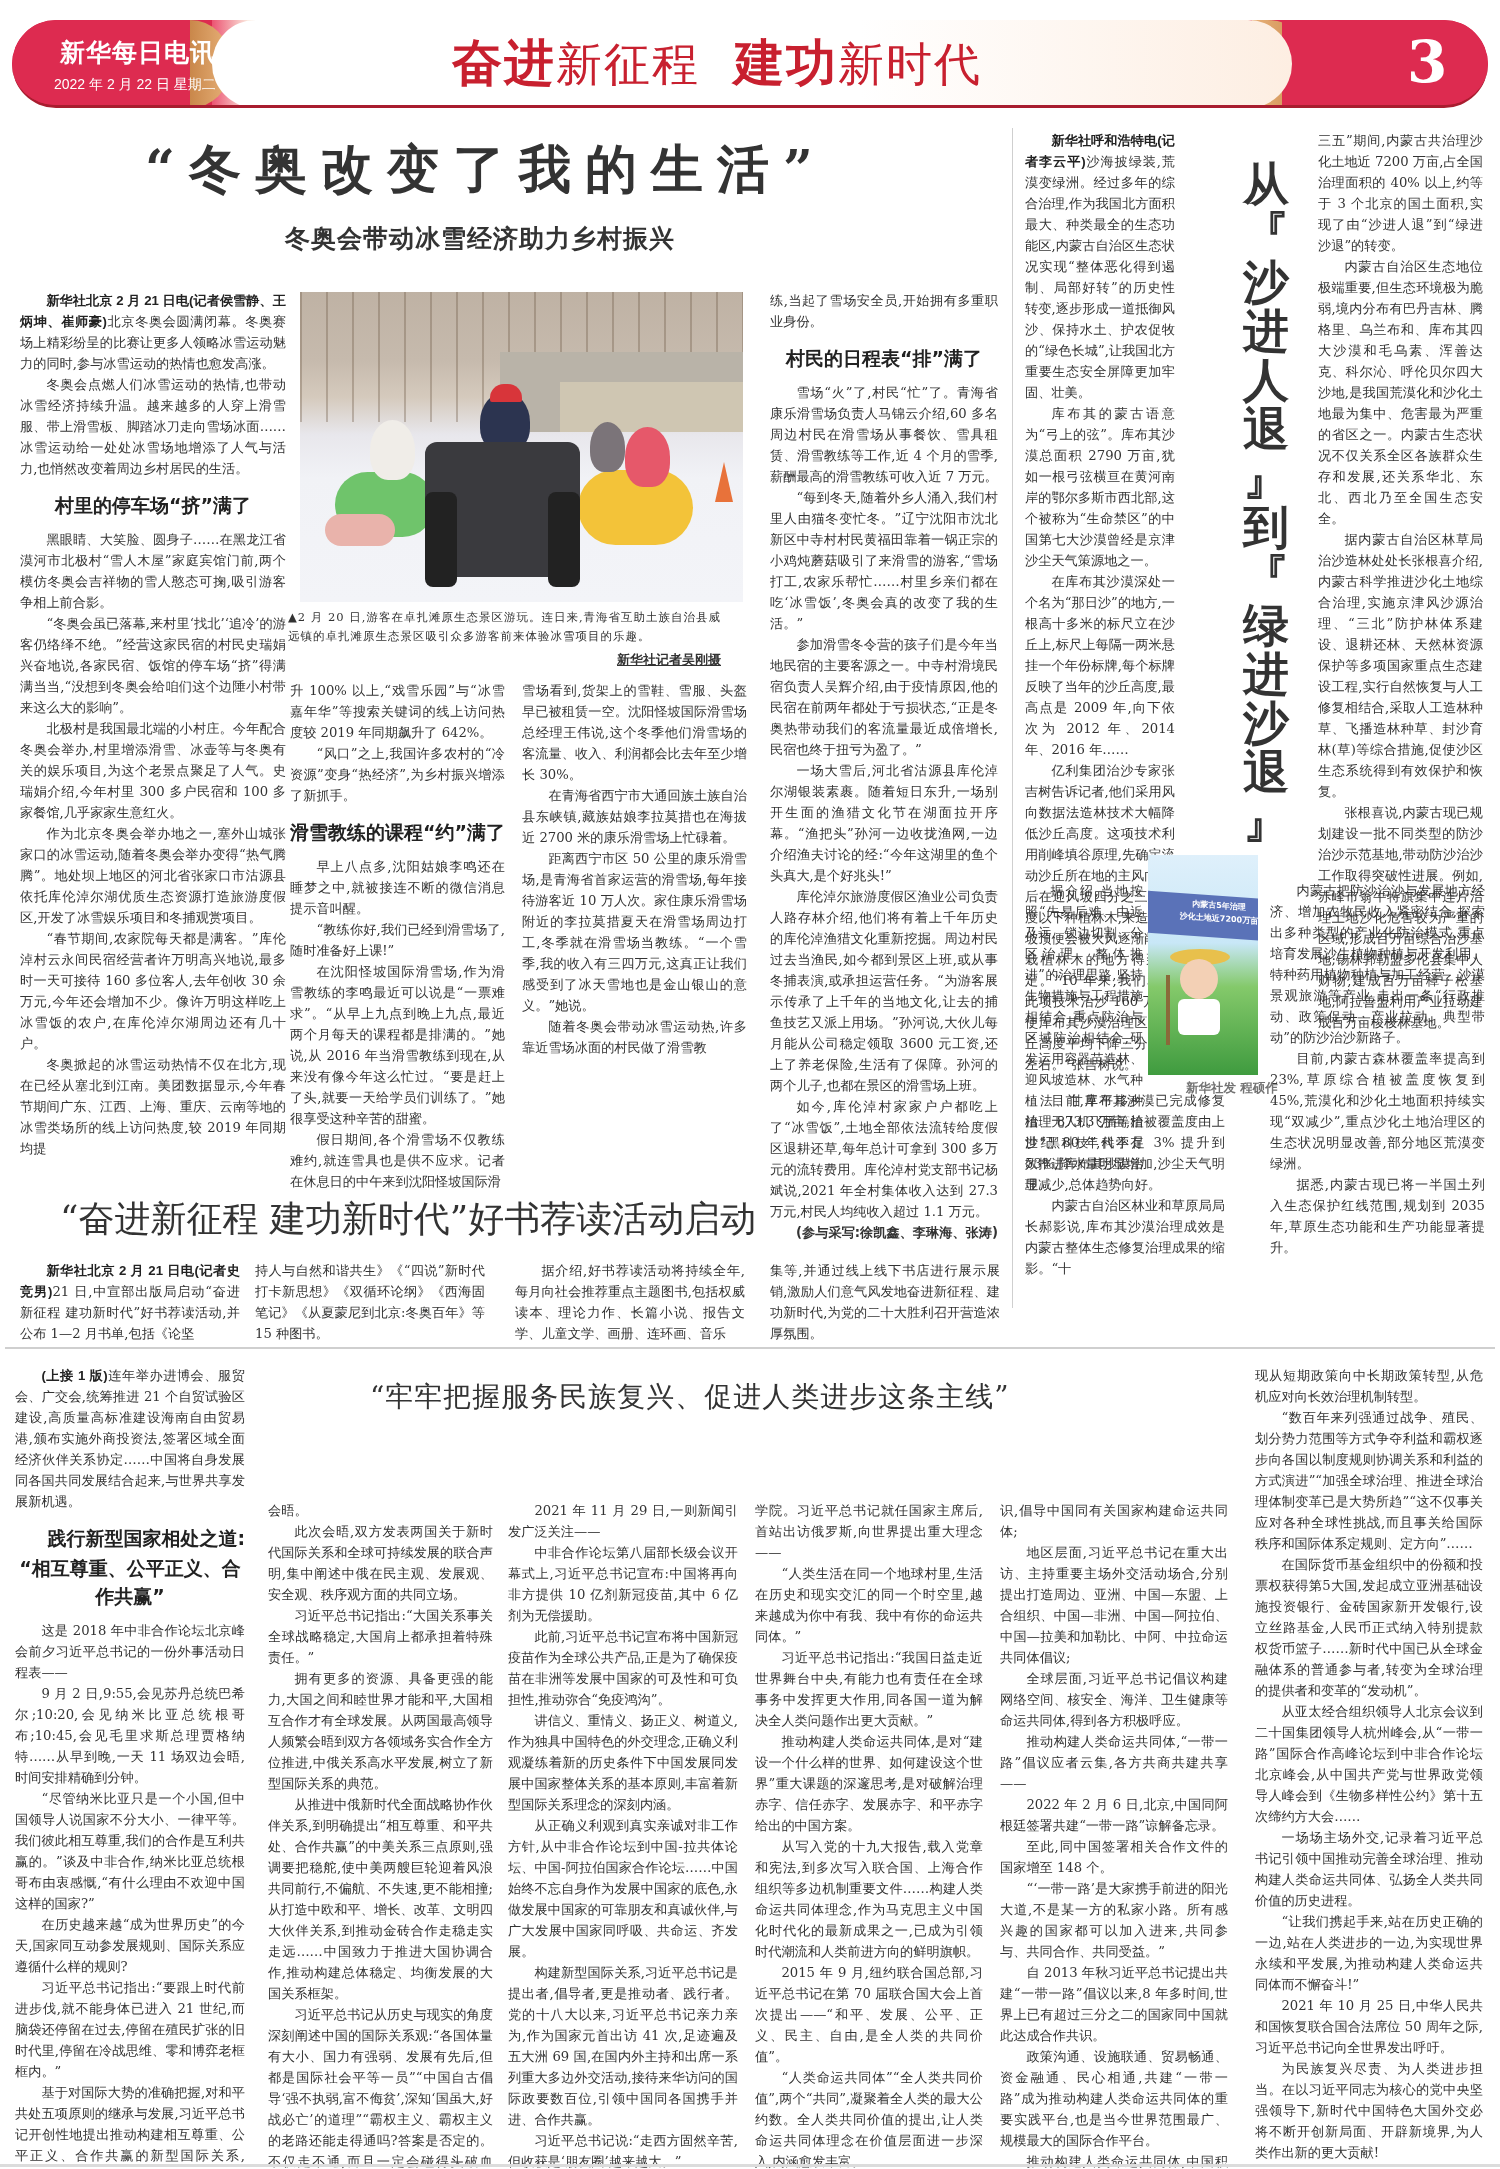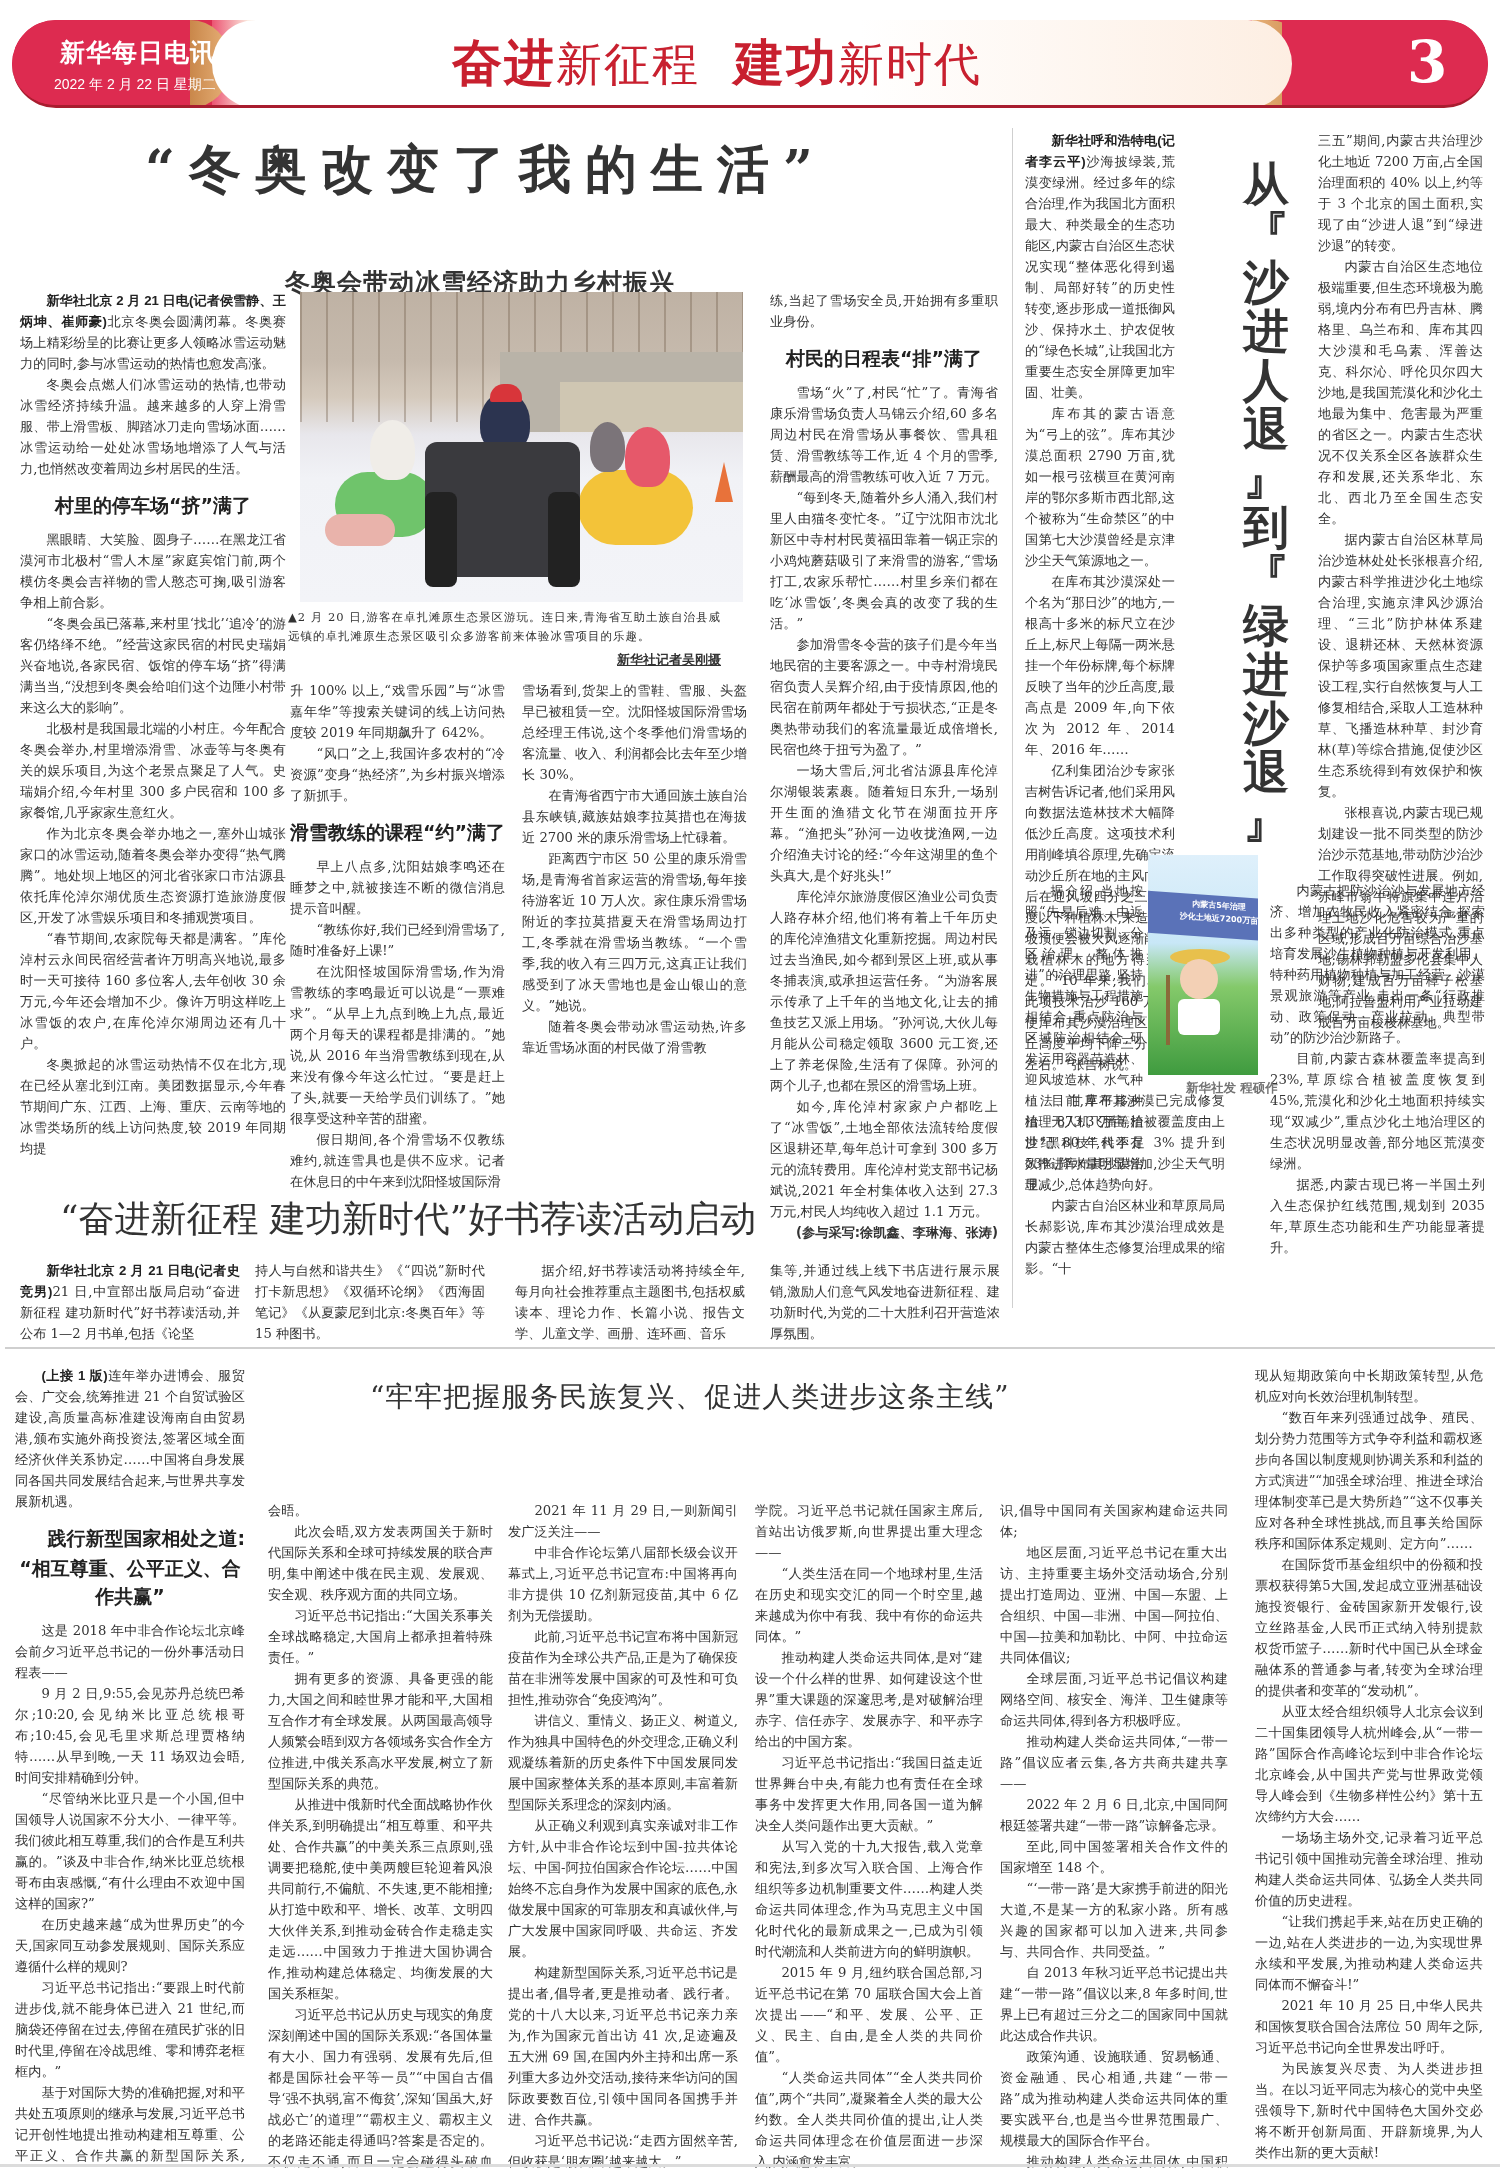--- a/index.html
+++ b/index.html
@@ -20,21 +20,21 @@
   .mh-slogan { position: absolute; left: 440px; top: 10px; z-index: 2; font-family: "DejaVu Serif", serif; font-size: 50px; color: #c8202f; font-weight: bold; letter-spacing: 2px; white-space: nowrap; }
   .mh-slogan .thin { font-weight: normal; font-size: 46px; }
   .mh-slogan .gap { display: inline-block; width: 34px; }
   .page-num { position: absolute; left: 1395px; top: 8px; color: #fff; font-family: "DejaVu Serif", serif; font-size: 58px; font-weight: bold; z-index: 2; }
   .col { position: absolute; font-size: 13.2px; line-height: 21px; text-align: justify; color: #333; }
   .col p { text-indent: 2em; }
   .col p.noind { text-indent: 0; }
   .dateline { font-family: "Liberation Sans", sans-serif; font-weight: bold; color: #222; }
   .subhead { font-family: "DejaVu Sans", sans-serif; font-weight: bold; font-size: 19px; color: #222; line-height: 28px; margin: 12px 0 10px; text-indent: 0 !important; text-align: center; }
   .headline-big { position: absolute; font-family: "DejaVu Serif", serif; font-weight: bold; color: #333; white-space: nowrap; }
-  .sub-title { position: absolute; font-family: "DejaVu Sans", sans-serif; color: #333; white-space: nowrap; margin-top: 44px; }
+  .sub-title { position: absolute; font-family: "DejaVu Sans", sans-serif; color: #333; white-space: nowrap; }
   .caption { position: absolute; font-size: 11.5px; line-height: 19px; color: #333; letter-spacing: 1px; }
   .credit { position: absolute; font-family: "DejaVu Sans", sans-serif; font-weight: bold; font-size: 13px; color: #333; text-decoration: underline; }
   .divider { position: absolute; height: 2px; background: #cfcfcf; }
   .vline { position: absolute; width: 1px; background: #cfcfcf; }
 
   
   .photo { position: absolute; left: 300px; top: 292px; width: 443px; height: 310px; overflow: hidden;
     background: linear-gradient(180deg,#bfb2a4 0%,#c6baad 22%,#d5cabd 34%,#e8e7ec 46%,#f1f2f6 60%,#f3f4f8 100%); }
   .photo .trees { position: absolute; left: 0; top: 0; width: 100%; height: 130px;
     background: repeating-linear-gradient(90deg, rgba(110,90,70,.35) 0 2px, transparent 2px 26px); }
@@ -257,22 +257,22 @@
   <p>讲信义、重情义、扬正义、树道义,作为独具中国特色的外交理念,正确义利观凝练着新的历史条件下中国发展同发展中国家整体关系的基本原则,丰富着新型国际关系理念的深刻内涵。</p>
   <p>从正确义利观到真实亲诚对非工作方针,从中非合作论坛到中国-拉共体论坛、中国-阿拉伯国家合作论坛……中国始终不忘自身作为发展中国家的底色,永做发展中国家的可靠朋友和真诚伙伴,与广大发展中国家同呼吸、共命运、齐发展。</p>
   <p>构建新型国际关系,习近平总书记是提出者,倡导者,更是推动者、践行者。党的十八大以来,习近平总书记亲力亲为,作为国家元首出访 41 次,足迹遍及五大洲 69 国,在国内外主持和出席一系列重大多边外交活动,接待来华访问的国际政要数百位,引领中国同各国携手并进、合作共赢。</p>
   <p>习近平总书记说:“走西方固然辛苦,但收获是‘朋友圈’越来越大。”</p>
 
 </div>
 
 <div class="col" style="left:755px;top:1500px;width:228px;">
   <p class="noind">学院。习近平总书记就任国家主席后,首站出访俄罗斯,向世界提出重大理念——</p>
   <p>“人类生活在同一个地球村里,生活在历史和现实交汇的同一个时空里,越来越成为你中有我、我中有你的命运共同体。”</p>
+  <p>习近平总书记指出:“我国日益走近世界舞台中央,有能力也有责任在全球事务中发挥更大作用,同各国一道为解决全人类问题作出更大贡献。”</p>
   <p>推动构建人类命运共同体,是对“建设一个什么样的世界、如何建设这个世界”重大课题的深邃思考,是对破解治理赤字、信任赤字、发展赤字、和平赤字给出的中国方案。</p>
-  <p>习近平总书记指出:“我国日益走近世界舞台中央,有能力也有责任在全球事务中发挥更大作用,同各国一道为解决全人类问题作出更大贡献。”</p>
   <p>从写入党的十九大报告,载入党章和宪法,到多次写入联合国、上海合作组织等多边机制重要文件……构建人类命运共同体理念,作为马克思主义中国化时代化的最新成果之一,已成为引领时代潮流和人类前进方向的鲜明旗帜。</p>
   <p>2015 年 9 月,纽约联合国总部,习近平总书记在第 70 届联合国大会上首次提出——“和平、发展、公平、正义、民主、自由,是全人类的共同价值”。</p>
   <p>“人类命运共同体”“全人类共同价值”,两个“共同”,凝聚着全人类的最大公约数。全人类共同价值的提出,让人类命运共同体理念在价值层面进一步深入,内涵愈发丰富。</p>
 
 </div>
 
 <div class="col" style="left:1000px;top:1500px;width:228px;">
   <p class="noind">识,倡导中国同有关国家构建命运共同体;</p>
   <p>地区层面,习近平总书记在重大出访、主持重要主场外交活动场合,分别提出打造周边、亚洲、中国—东盟、上合组织、中国—非洲、中国—阿拉伯、中国—拉美和加勒比、中阿、中拉命运共同体倡议;</p>
   <p>全球层面,习近平总书记倡议构建网络空间、核安全、海洋、卫生健康等命运共同体,得到各方积极呼应。</p>

